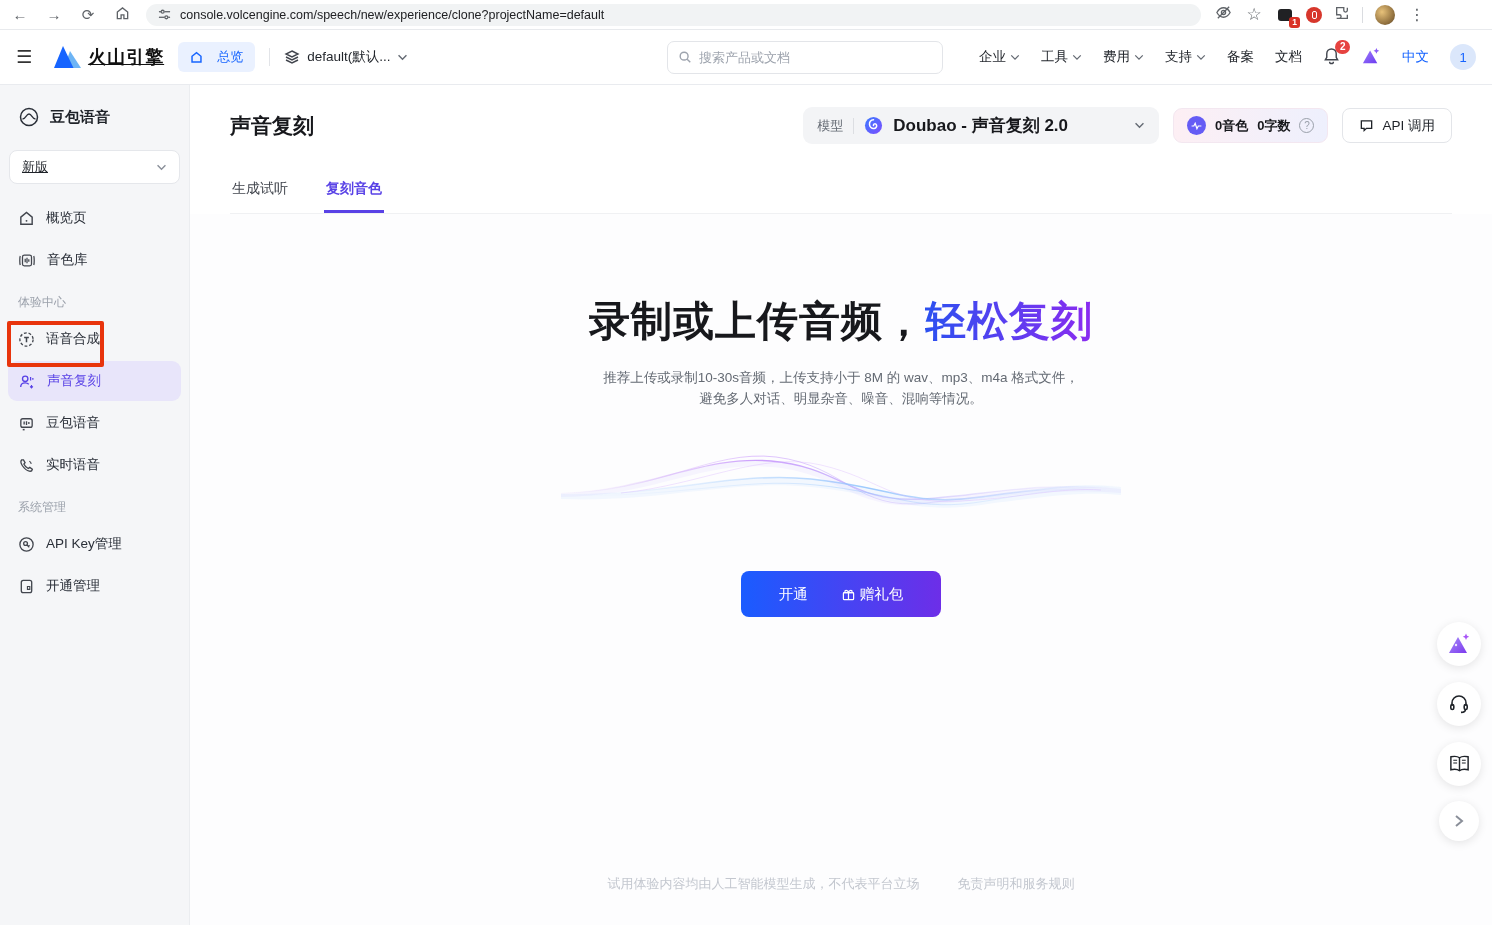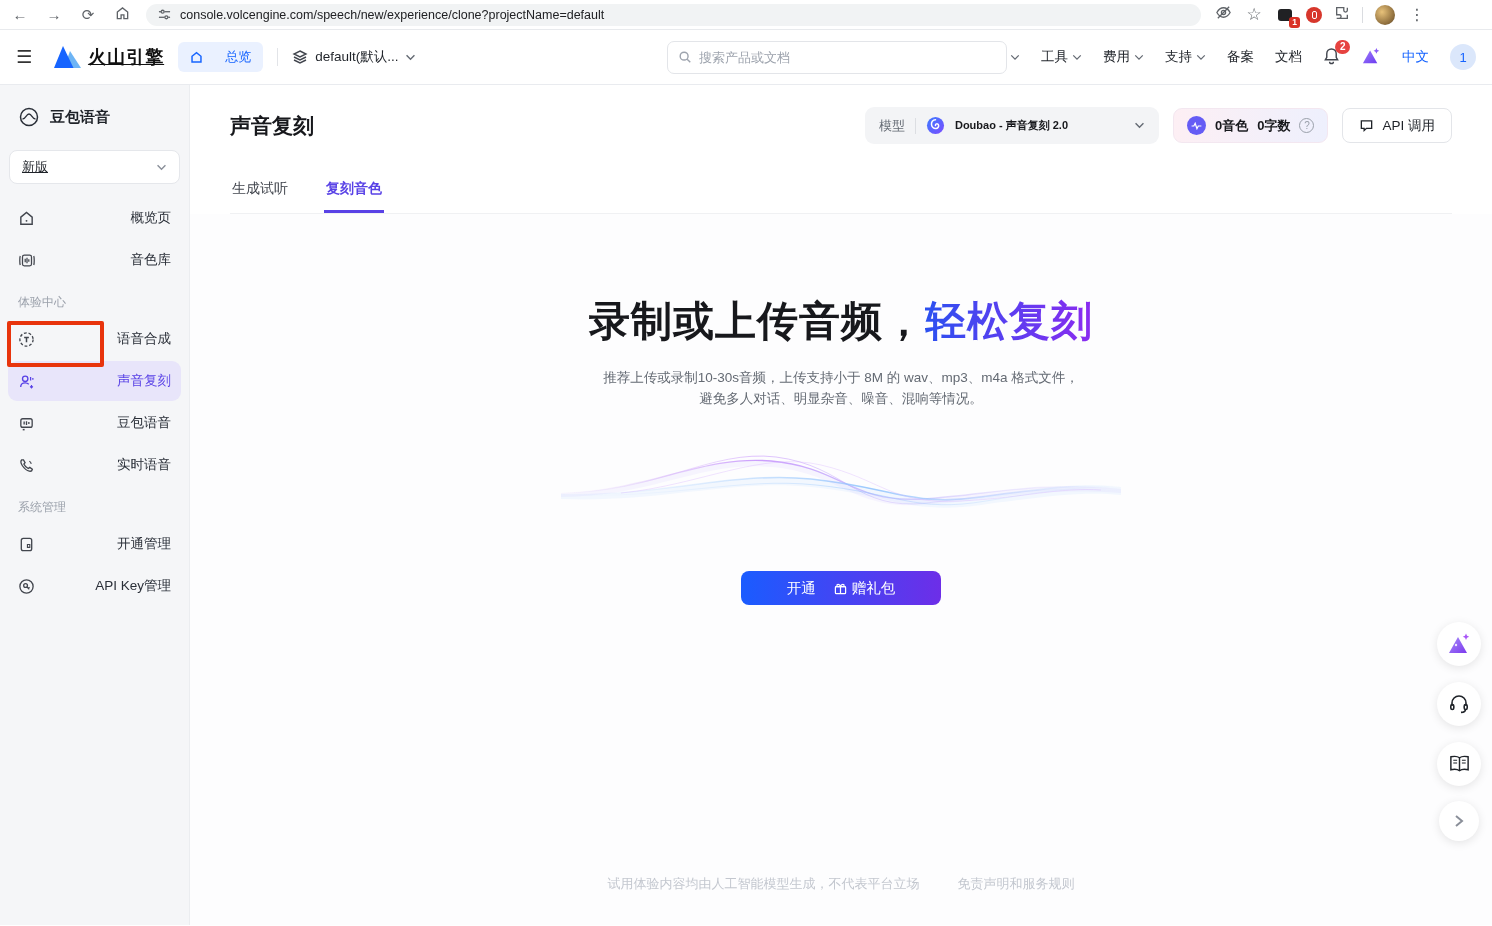--- a/index.html
+++ b/index.html
@@ -19,71 +19,71 @@
   .ext-red { width:16px; height:16px; background:#d7372c; border-radius:50%; display:flex; align-items:center; justify-content:center; }
   .ext-red i { width:5px; height:8px; border:1.6px solid #fff; border-radius:2px; display:block; }
   .vline { width:1px; height:16px; background:#dadce0; }
   .avatar-chrome { width:20px; height:20px; border-radius:50%; background:radial-gradient(circle at 35% 35%, #e8c27a, #8a6a3a 70%, #3c3325); }
 
   
   .navbar { height:55px; background:#fff; display:flex; align-items:center; padding:0 16px; gap:14px; border-bottom:1px solid #e9ebef; position:relative; }
   .hamburger { font-size:18px; color:#333; cursor:pointer; margin-right:8px; }
   .brand { display:flex; align-items:center; gap:7px; }
   .brand-name { font-size:18px; font-weight:bold; color:#111; letter-spacing:1px;text-decoration:underline; }
-  .overview-pill { display:flex; align-items:center; gap:22px; background:#eaf1ff; color:#1664ff; font-size:13px; border-radius:6px; padding:6px 12px; cursor:pointer; }
+  .overview-pill { display:flex; align-items:center; gap:14px; background:#eaf1ff; color:#1664ff; font-size:13px; border-radius:6px; padding:6px 12px; cursor:pointer; }
   .nav-divider { width:1px; height:18px; background:#e2e4e8; }
   .project-sel { display:flex; align-items:center; gap:7px; font-size:13.5px; color:#1f2329; cursor:pointer; }
-  .searchbox { position:absolute; left:667px; width:340px; height:33px; border:1px solid #e3e5e9; border-radius:7px; display:flex; align-items:center; gap:7px; padding:0 10px; background:#fff; }
+  .searchbox { position:absolute; left:667px; width:276px; height:33px; border:1px solid #e3e5e9; border-radius:7px; display:flex; align-items:center; gap:7px; padding:0 10px; background:#fff; }
   .searchbox input { border:none; outline:none; font-size:13px; color:#333; width:230px; background:transparent; font-family:inherit; }
   .searchbox input::placeholder { color:#9da3ad; }
   .nav-right { margin-left:auto; display:flex; align-items:center; gap:21px; font-size:13.5px; color:#1f2329; }
   .nav-menu { display:flex; align-items:center; gap:4px; cursor:pointer; }
   .bell-wrap { position:relative; cursor:pointer; }
   .bell-badge { position:absolute; top:-7px; right:-10px; background:#e64340; color:#fff; font-size:10px; border-radius:8px; padding:0 4.5px; line-height:14px; font-weight:bold; }
   .lang { color:#1664ff; cursor:pointer; }
   .avatar-console { width:26px; height:26px; border-radius:50%; background:#dbe7fb; color:#1664ff; font-size:13px; display:flex; align-items:center; justify-content:center; cursor:pointer; }
 
   
   .shell { display:flex; height:840px; }
   .sidebar { width:190px; background:#f5f6f8; border-right:1px solid #ebedf0; padding-top:15px; flex-shrink:0; position:relative; }
   .side-head { display:flex; align-items:center; gap:10px; padding:6px 18px 14px 18px; font-size:15px; font-weight:bold; color:#1f2329; }
   .version-select { margin:8px 9px 14px 9px; height:34px; background:#fff; border:1px solid #e5e7eb; border-radius:8px; display:flex; align-items:center; justify-content:space-between; padding:0 12px; font-size:13px; color:#1f2329; cursor:pointer;text-decoration:underline; }
-  .side-item { height:40px; margin:2px 8px; border-radius:9px; display:flex; align-items:center; gap:3px; padding:0 10px; font-size:13.5px; color:#2a2f38; cursor:pointer;justify-content:space-between; }
+  .side-item { height:40px; margin:2px 8px; border-radius:9px; display:flex; align-items:center; gap:11px; padding:0 10px; font-size:13.5px; color:#2a2f38; cursor:pointer; }
   .side-item.active { background:#e8e5fa; color:#5942e6; }
   .side-item.active svg * { stroke:#5942e6; }
   .side-section { font-size:12px; color:#9ba1ab; padding:12px 18px 6px 18px; }
   .side-item svg { flex-shrink:0; }
 
   .red-annotation { position:absolute; left:7px; top:236px; width:97px; height:46px; border:4px solid #e8340c; border-radius:2px; pointer-events:none; z-index:5; }
 
   
   .main { flex:1; position:relative; background:#fdfdfe; }
   .main-header { background:#fff; padding:22px 40px 0 40px; }
   .header-row { display:flex; align-items:center; }
   .page-title { font-size:21px; font-weight:bold; color:#17181c; }
   .header-controls { margin-left:auto; display:flex; align-items:center; gap:14px; }
   .model-pill { height:37px; background:#f3f4f6; border-radius:9px; display:flex; align-items:center; gap:10px; padding:0 14px; cursor:pointer; }
   .model-label { font-size:13px; color:#646a73; }
   .model-sep { width:1px; height:16px; background:#dcdee2; }
-  .model-name { font-size:11px; font-weight:bold; color:#17181c; margin-right:56px; }
+  .model-name { font-size:17px; font-weight:bold; color:#17181c; margin-right:56px; }
   .usage-pill { height:35px; border-radius:9px; background:linear-gradient(90deg,#fdeff4,#eef0fd); display:flex; align-items:center; gap:9px; padding:0 13px; border:1px solid #f3e7f0; }
   .usage-ico { width:19px; height:19px; border-radius:50%; background:#655cf5; display:flex; align-items:center; justify-content:center; }
   .usage-txt { font-size:13px; font-weight:bold; color:#17181c; }
   .help-ico { width:15px; height:15px; border:1.3px solid #9aa0aa; border-radius:50%; color:#9aa0aa; font-size:10px; display:flex; align-items:center; justify-content:center; cursor:pointer; }
   .api-btn { height:35px; background:#fff; border:1px solid #e3e5e9; border-radius:8px; display:flex; align-items:center; gap:8px; padding:0 16px; font-size:13.5px; color:#1f2329; cursor:pointer; }
   .tabs { display:flex; gap:34px; margin-top:26px; border-bottom:1px solid #f0f1f3; }
   .tab { font-size:14px; color:#42464e; padding:10px 2px 12px 2px; cursor:pointer; }
   .tab.active { color:#5942e6; font-weight:bold; border-bottom:3px solid #5942e6; }
 
   .hero { text-align:center; padding-top:80px; }
   .hero-title { font-size:41px; font-weight:bold; color:#17181c; letter-spacing:1px; }
   .hero-title .grad { background:linear-gradient(90deg,#2b50f0,#8b2bf0); -webkit-background-clip:text; background-clip:text; color:transparent; }
   .hero-desc { margin-top:18px; font-size:13.5px; color:#646a73; line-height:21px; }
   .wave-wrap { margin-top:32px; display:flex; justify-content:center; }
-  .cta { margin:34px auto 16px auto; width:200px; height:34px; border:none; border-radius:8px; background:linear-gradient(90deg,#1a5cff,#6d2ee8); color:#fff; font-size:14.5px; display:flex; align-items:center; justify-content:center; gap:2px; cursor:pointer; font-family:inherit; }
+  .cta { margin:34px auto 16px auto; width:200px; height:46px; border:none; border-radius:8px; background:linear-gradient(90deg,#1a5cff,#6d2ee8); color:#fff; font-size:14.5px; display:flex; align-items:center; justify-content:center; gap:10px; cursor:pointer; font-family:inherit; }
   .cta .sep { width:14px; }
   .cta-gift { display:flex; align-items:center; gap:5px; }
 
   .footer { position:absolute; bottom:32px; width:100%; text-align:center; font-size:13px; color:#c3c7cf; }
   .footer .flink { margin-left:38px; cursor:pointer; }
 
   
   .float-btn { position:absolute; right:11px; width:44px; height:44px; background:#fff; border-radius:50%; box-shadow:0 2px 10px rgba(0,0,0,.1); display:flex; align-items:center; justify-content:center; cursor:pointer; z-index:6; }
   .fb1 { top:622px; } .fb2 { top:682px; } .fb3 { top:742px; }
   .fb4 { top:801px; width:40px; height:40px; right:13px; }
@@ -289,32 +289,32 @@
           <path d="M4 3 C3 4 2.5 6 4.5 9 C6.5 12 9.5 14.5 12 15 C14 15.4 15 14 15.2 13 L12.5 11 L10.8 12.2 C9 11.3 7 9.3 6.2 7.5 L7.5 6 L5.8 3 Z"></path>
           <path d="M12 4.5 C13 5 13.8 6 14 7.2" stroke-width="1.2"></path>
         </svg>
       <span>实时语音</span>
     </div>
 
     <div class="side-section">系统管理</div>
 
     <div class="side-item">
       <svg width="17" height="17" viewBox="0 0 18 18" fill="none" stroke="#42464e" stroke-width="1.4">
-          <rect x="3.5" y="2.5" width="11" height="13" rx="2"></rect>
-          <path d="M10 9 h2.5 V12 H10 Z" stroke-width="1.2"></path>
-        </svg>
-      <span>开通管理</span>
-    </div>
-    <div class="side-item">
-      <svg width="17" height="17" viewBox="0 0 18 18" fill="none" stroke="#42464e" stroke-width="1.4">
           <circle cx="9" cy="9" r="7"></circle>
           <circle cx="8" cy="8" r="2"></circle>
           <path d="M9.5 9.5 L12 12 M11 11 l1.2-1.2"></path>
         </svg>
       <span>API Key管理</span>
+    </div>
+    <div class="side-item">
+      <svg width="17" height="17" viewBox="0 0 18 18" fill="none" stroke="#42464e" stroke-width="1.4">
+          <rect x="3.5" y="2.5" width="11" height="13" rx="2"></rect>
+          <path d="M10 9 h2.5 V12 H10 Z" stroke-width="1.2"></path>
+        </svg>
+      <span>开通管理</span>
     </div>
 
     <div class="red-annotation"></div>
   </div>
 
   <div class="main">
     <div class="main-header">
       <div class="header-row">
         <span class="page-title">声音复刻</span>
         <div class="header-controls">

